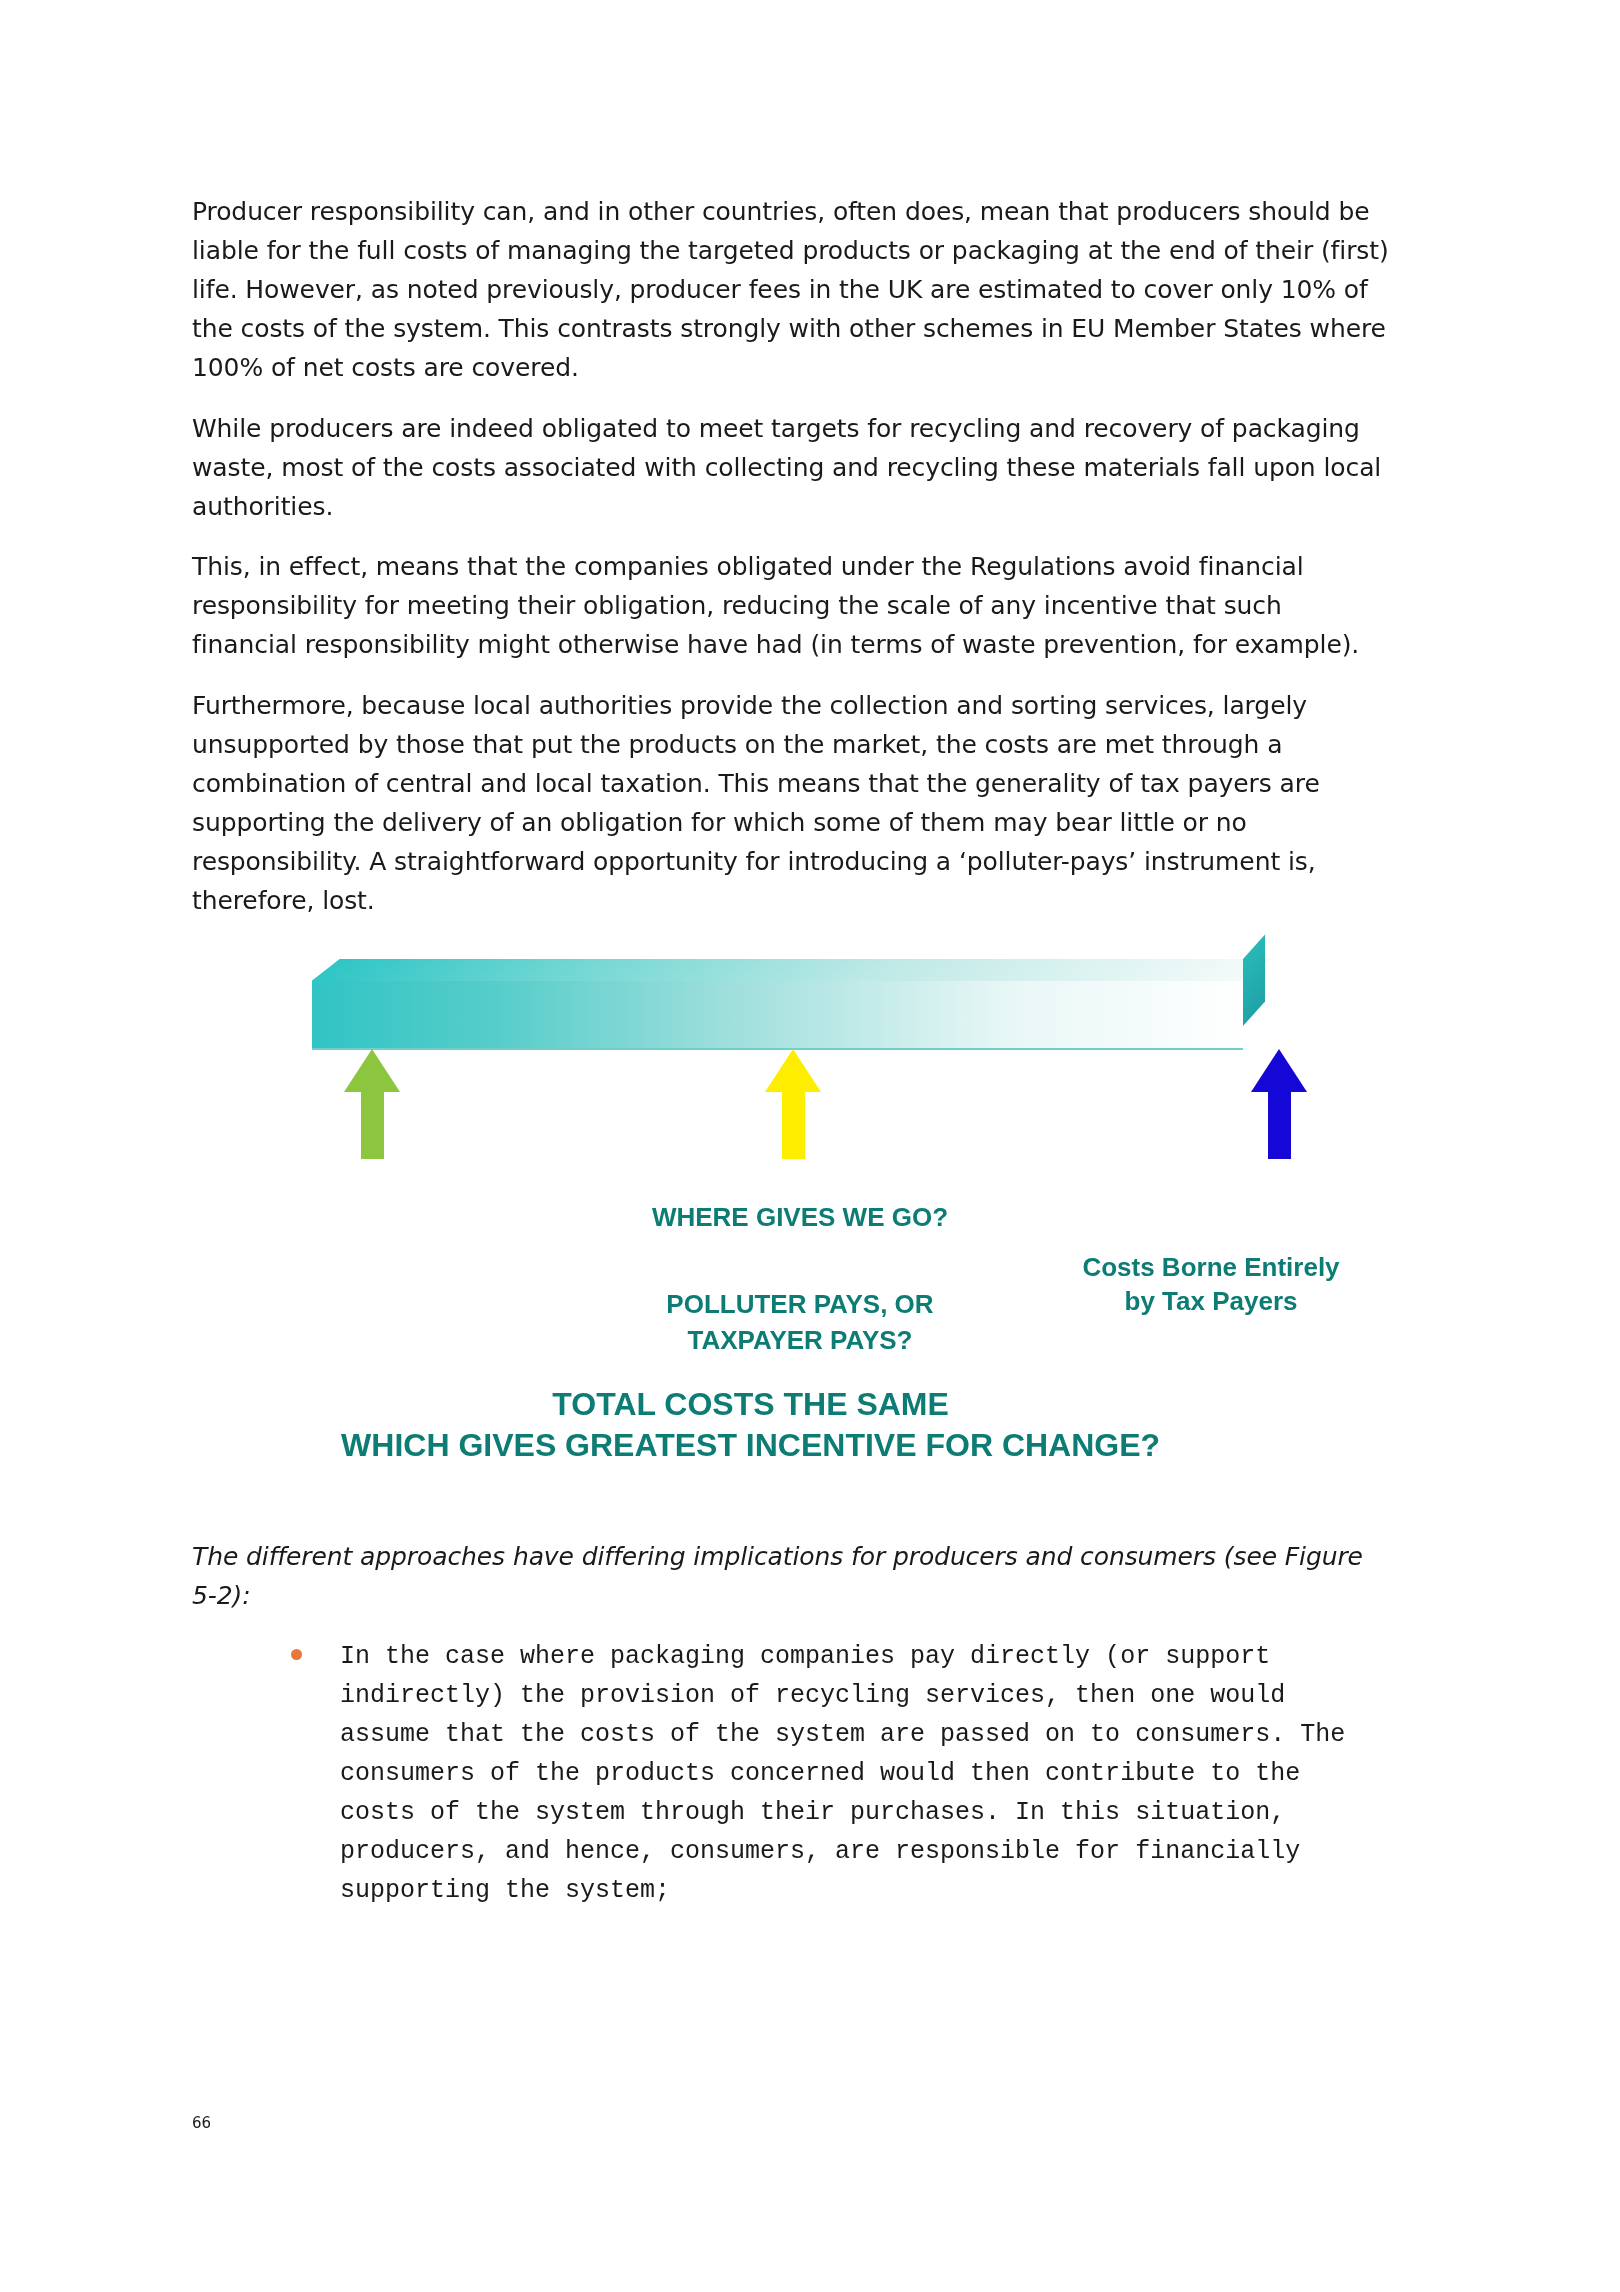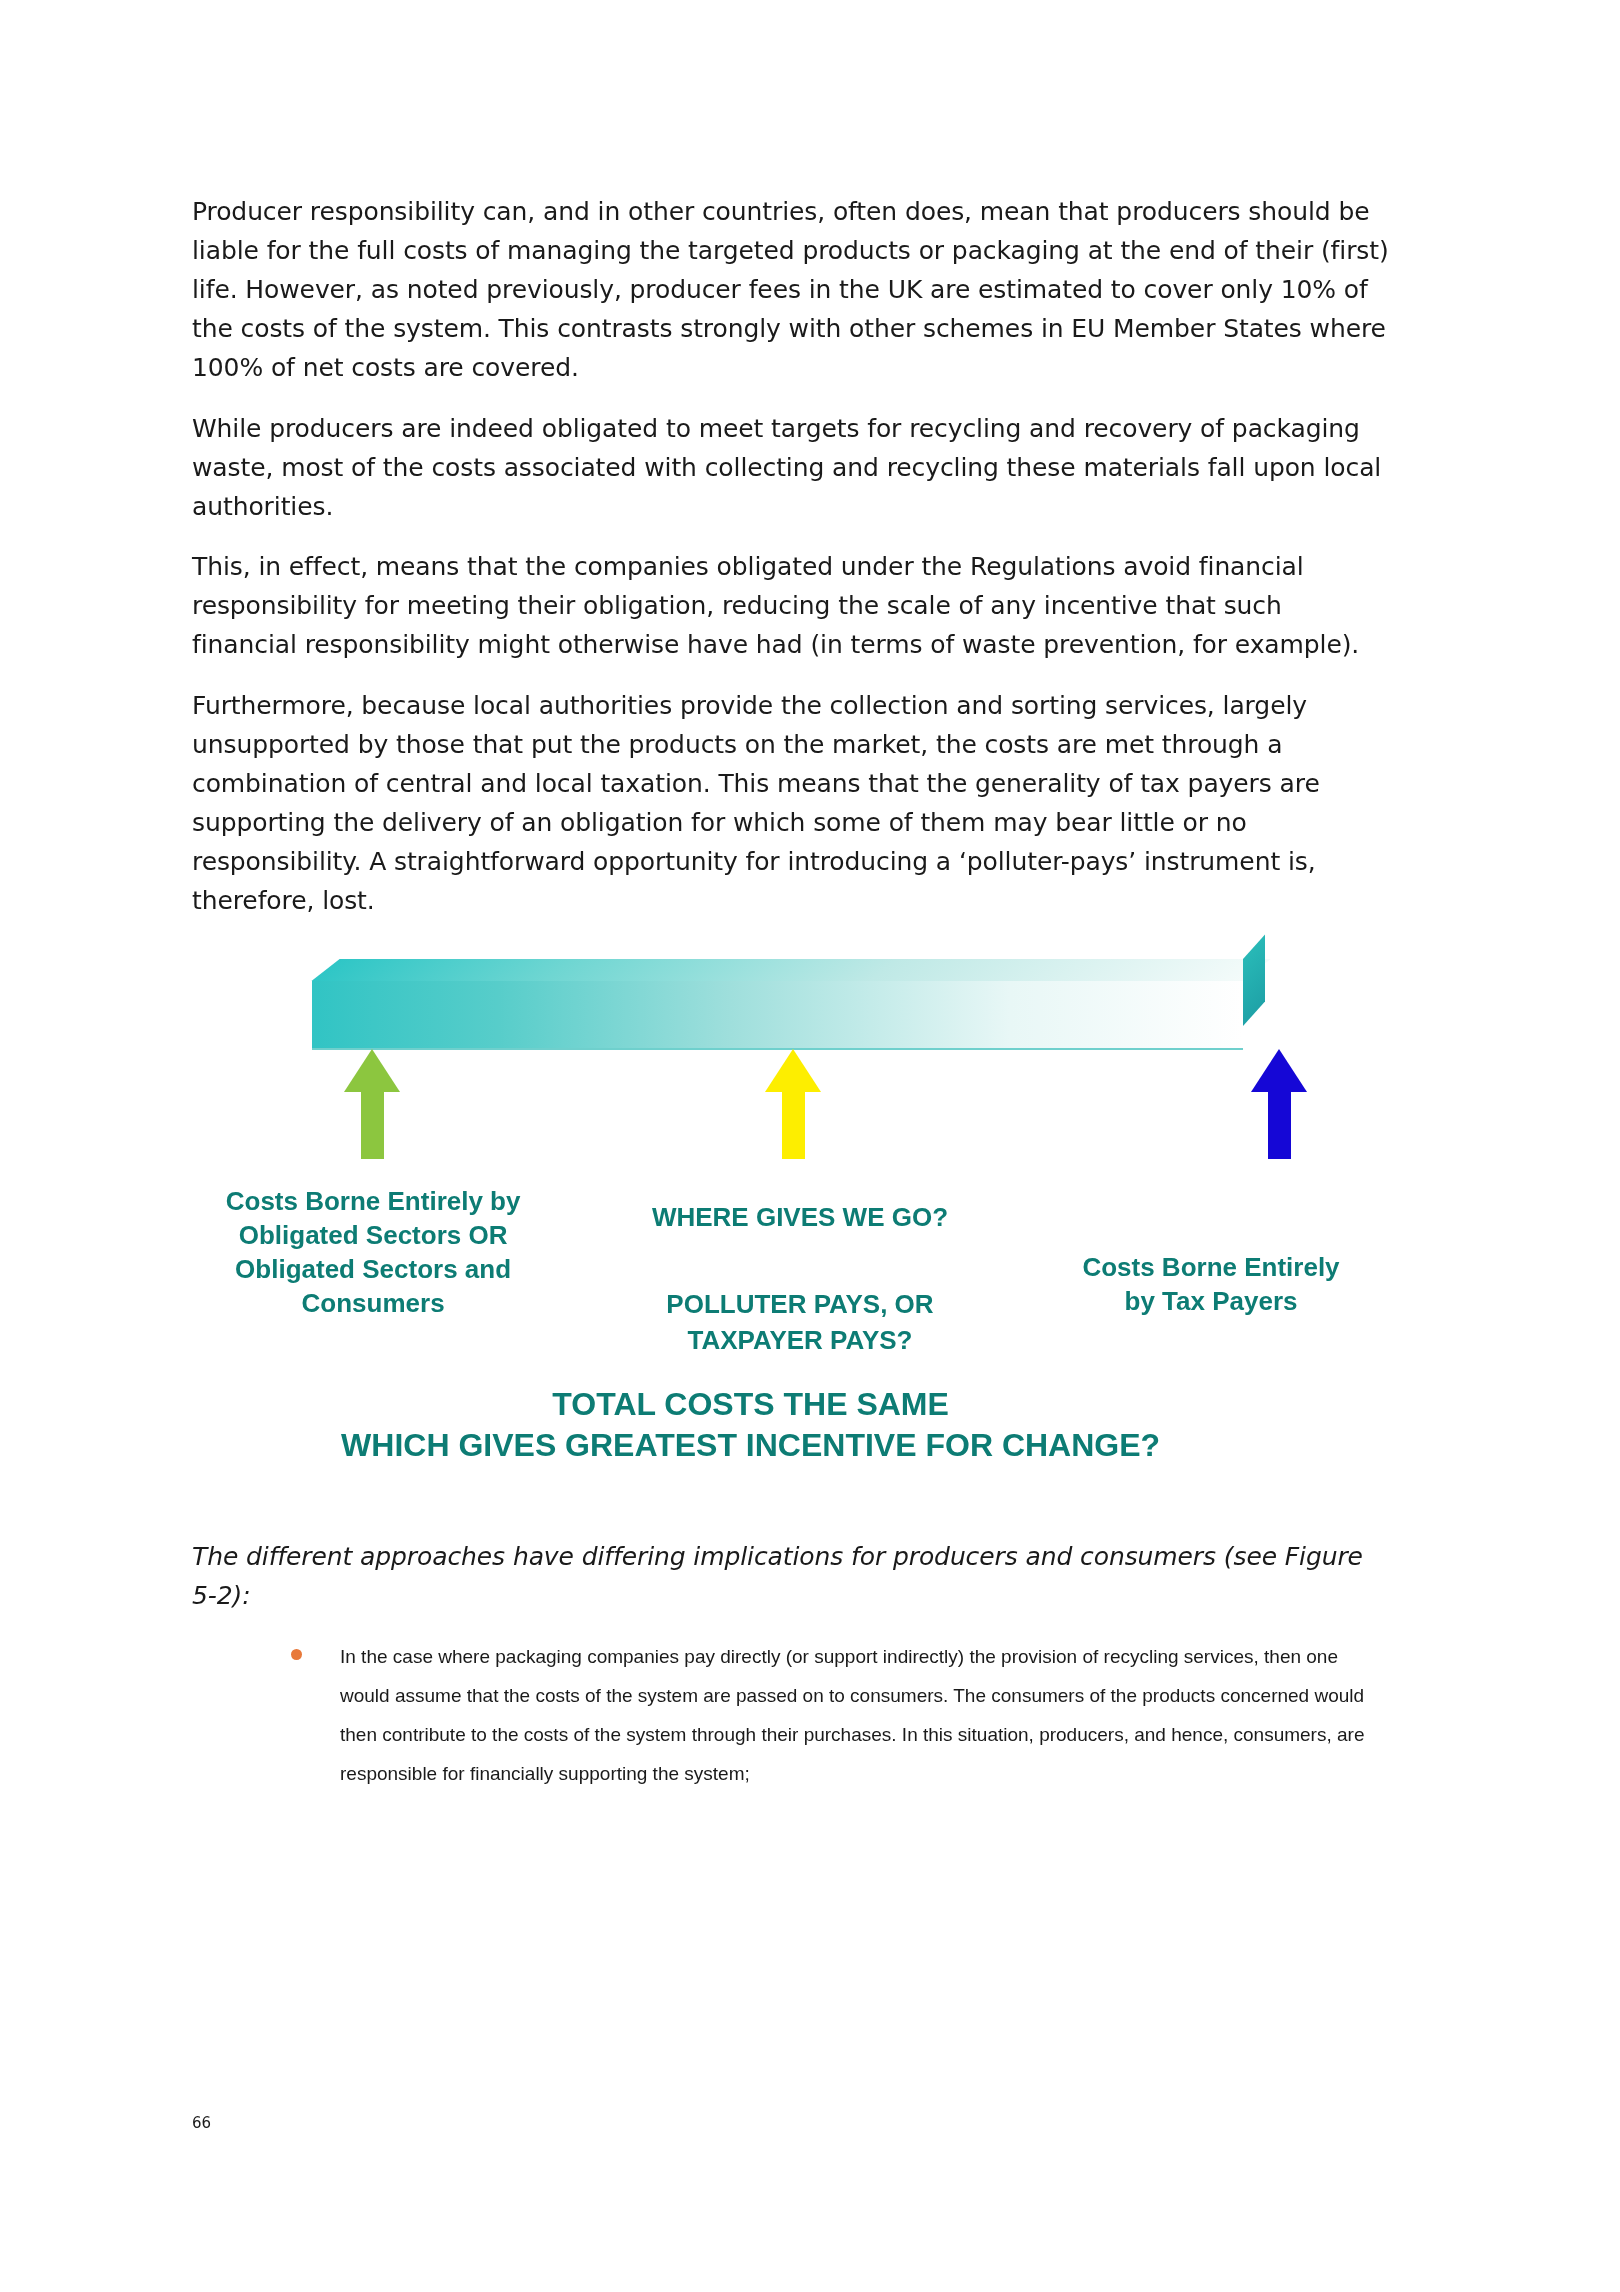--- a/index.html
+++ b/index.html
@@ -140,22 +140,22 @@
     left: 19.6px;
   }
 
   ul.bullets {
     margin: 5.9px 0 0 0;
     padding: 0;
     list-style: none;
   }
   ul.bullets li {
     position: relative;
-    font-family: Liberation Sans, sans-serif;
-    font-size: 19px;
+    font-family: Liberation Mono, monospace;
+    font-size: 25px;
     line-height: 39px;
     color: #1a1a1a;
     padding-left: 148px;
     margin-bottom: 13.7px;
   }
   ul.bullets li .dot {
     position: absolute;
     left: 99px;
     top: 12.7px;
     width: 10.8px;
@@ -200,21 +200,20 @@
       <div class="arrow arrow-yellow" style="left:573px; top:108px;">
         <div class="head"></div>
         <div class="shaft"></div>
       </div>
 
       <div class="arrow arrow-blue" style="left:1059px; top:108px;">
         <div class="head"></div>
         <div class="shaft"></div>
       </div>
 
-      <div class="fig-label" style="left:19.6px; top:243px; width:323px;">Costs Borne Entirely by Obligated Sectors OR Obligated Sectors and Consumers</div>
 
       <div class="fig-label center-block" style="left:417px; top:258px; width:382px;">WHERE GIVES WE GO?</div>
 
       <div class="fig-label" style="left:877px; top:309px; width:284px;">Costs Borne Entirely by Tax Payers</div>
 
       <div class="fig-label center-block" style="left:417px; top:345px; width:382px;">POLLUTER PAYS, OR TAXPAYER PAYS?</div>
 
       <div class="fig-bottom" style="top:443px;">TOTAL COSTS THE SAME</div>
       <div class="fig-bottom" style="top:484px;">WHICH GIVES GREATEST INCENTIVE FOR CHANGE?</div>
     </div>

